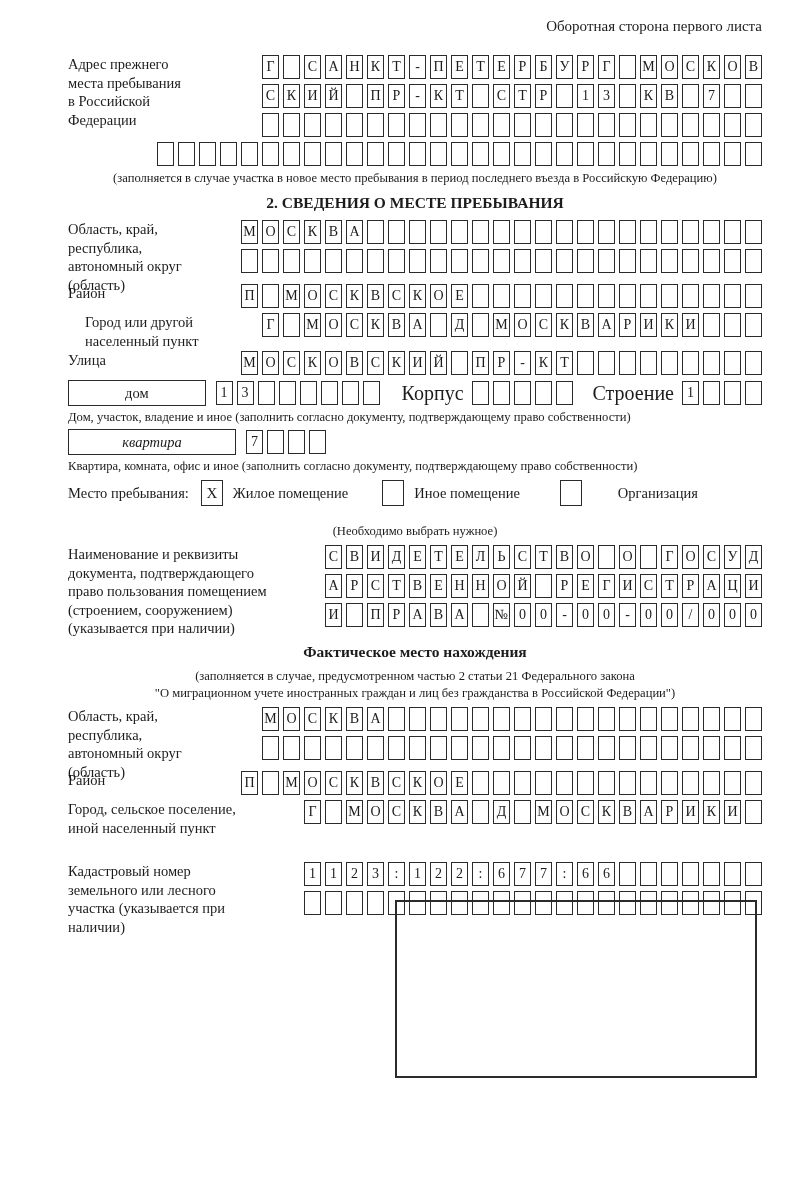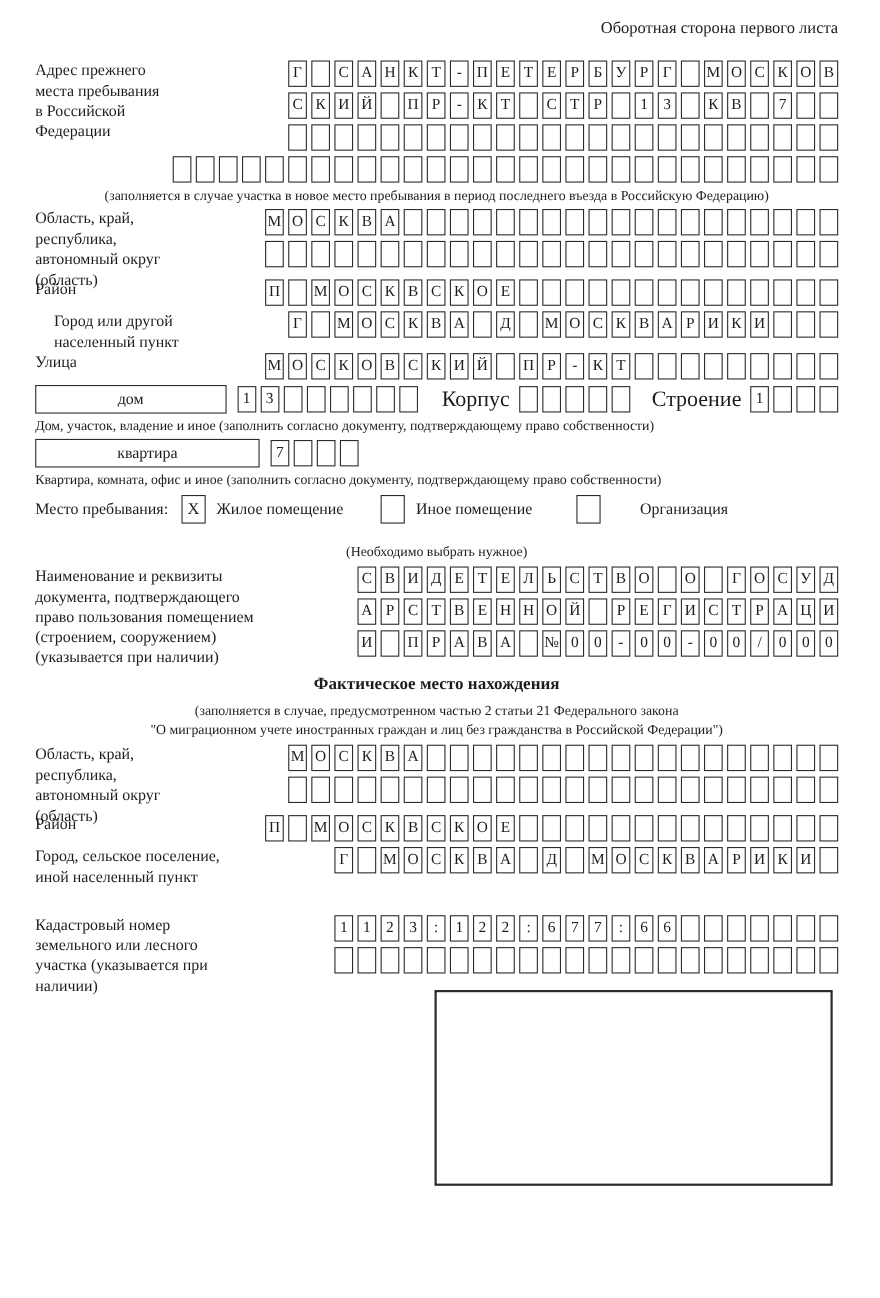--- a/index.html
+++ b/index.html
@@ -2,21 +2,21 @@
 <html><head>
 <meta charset="utf-8">
 <style>
   * { margin:0; padding:0; box-sizing:border-box; }
   html,body { background:#fff; }
   body {
     width:800px; height:1180px; overflow:hidden;
     font-family:"Liberation Serif","DejaVu Serif",serif;
     color:#1c1c1c;
   }
-  .page { width:800px; height:1180px; padding:18px 38px 0 32px; position:relative; }
+  .page { width:800px; height:1180px; padding:18px 38px 0 68px; position:relative; }
 
   .hdr { text-align:right; font-size:15px; margin-bottom:20px; }
 
   
   .crow { display:flex; gap:4px; justify-content:flex-end; margin-bottom:5px; }
   .cell {
     width:17px; height:24px; flex:0 0 17px;
     border:1.5px solid #2b2b2b;
     display:flex; align-items:center; justify-content:center;
     font-size:14px; line-height:1;
@@ -29,21 +29,21 @@
   .note { font-size:12.6px; text-align:center; margin:1px 0 4px 0; }
   .sect-title { text-align:center; font-weight:bold; font-size:15.5px; margin:8px 0 8px 0; }
 
   
   .inline-row { display:flex; align-items:center; margin-bottom:4px; }
   .wide-box {
     border:1.5px solid #2b2b2b; height:26px;
     display:flex; align-items:center; justify-content:center; font-size:14.5px;
   }
   .box-dom { width:196px; margin-right:10px; }
-  .box-kv  { width:204px; margin-right:10px; }
+  .box-kv  { width:168px; margin-right:10px;font-style:italic; }
   .inline-cells { display:flex; gap:4px; }
   .inline-lbl { font-size:20px; margin:0 8px; }
 
   
   .chk-row { display:flex; align-items:center; margin:6px 0 18px 0; font-size:14.5px;text-align:right; }
   .chk-box {
     width:22px; height:26px; border:1.5px solid #2b2b2b; margin:0 10px 0 12px;
     display:flex; align-items:center; justify-content:center; font-size:15px;
   }
 
@@ -169,20 +169,21 @@
       <div class="cell"></div>
       <div class="cell"></div>
       <div class="cell"></div>
       <div class="cell"></div>
       <div class="cell"></div>
       <div class="cell"></div>
       <div class="cell"></div>
     </div>
   <div class="note">(заполняется в случае участка в новое место пребывания в период последнего въезда в Российскую Федерацию)</div>
 
+  <div class="sect-title">2. СВЕДЕНИЯ О МЕСТЕ ПРЕБЫВАНИЯ</div>
 
   <div class="group minh64">
     <div class="flabel w115">Область, край, республика, автономный округ (область)</div>
     <div class="crow">
         <div class="cell">М</div>
         <div class="cell">О</div>
         <div class="cell">С</div>
         <div class="cell">К</div>
         <div class="cell">В</div>
         <div class="cell">А</div>

